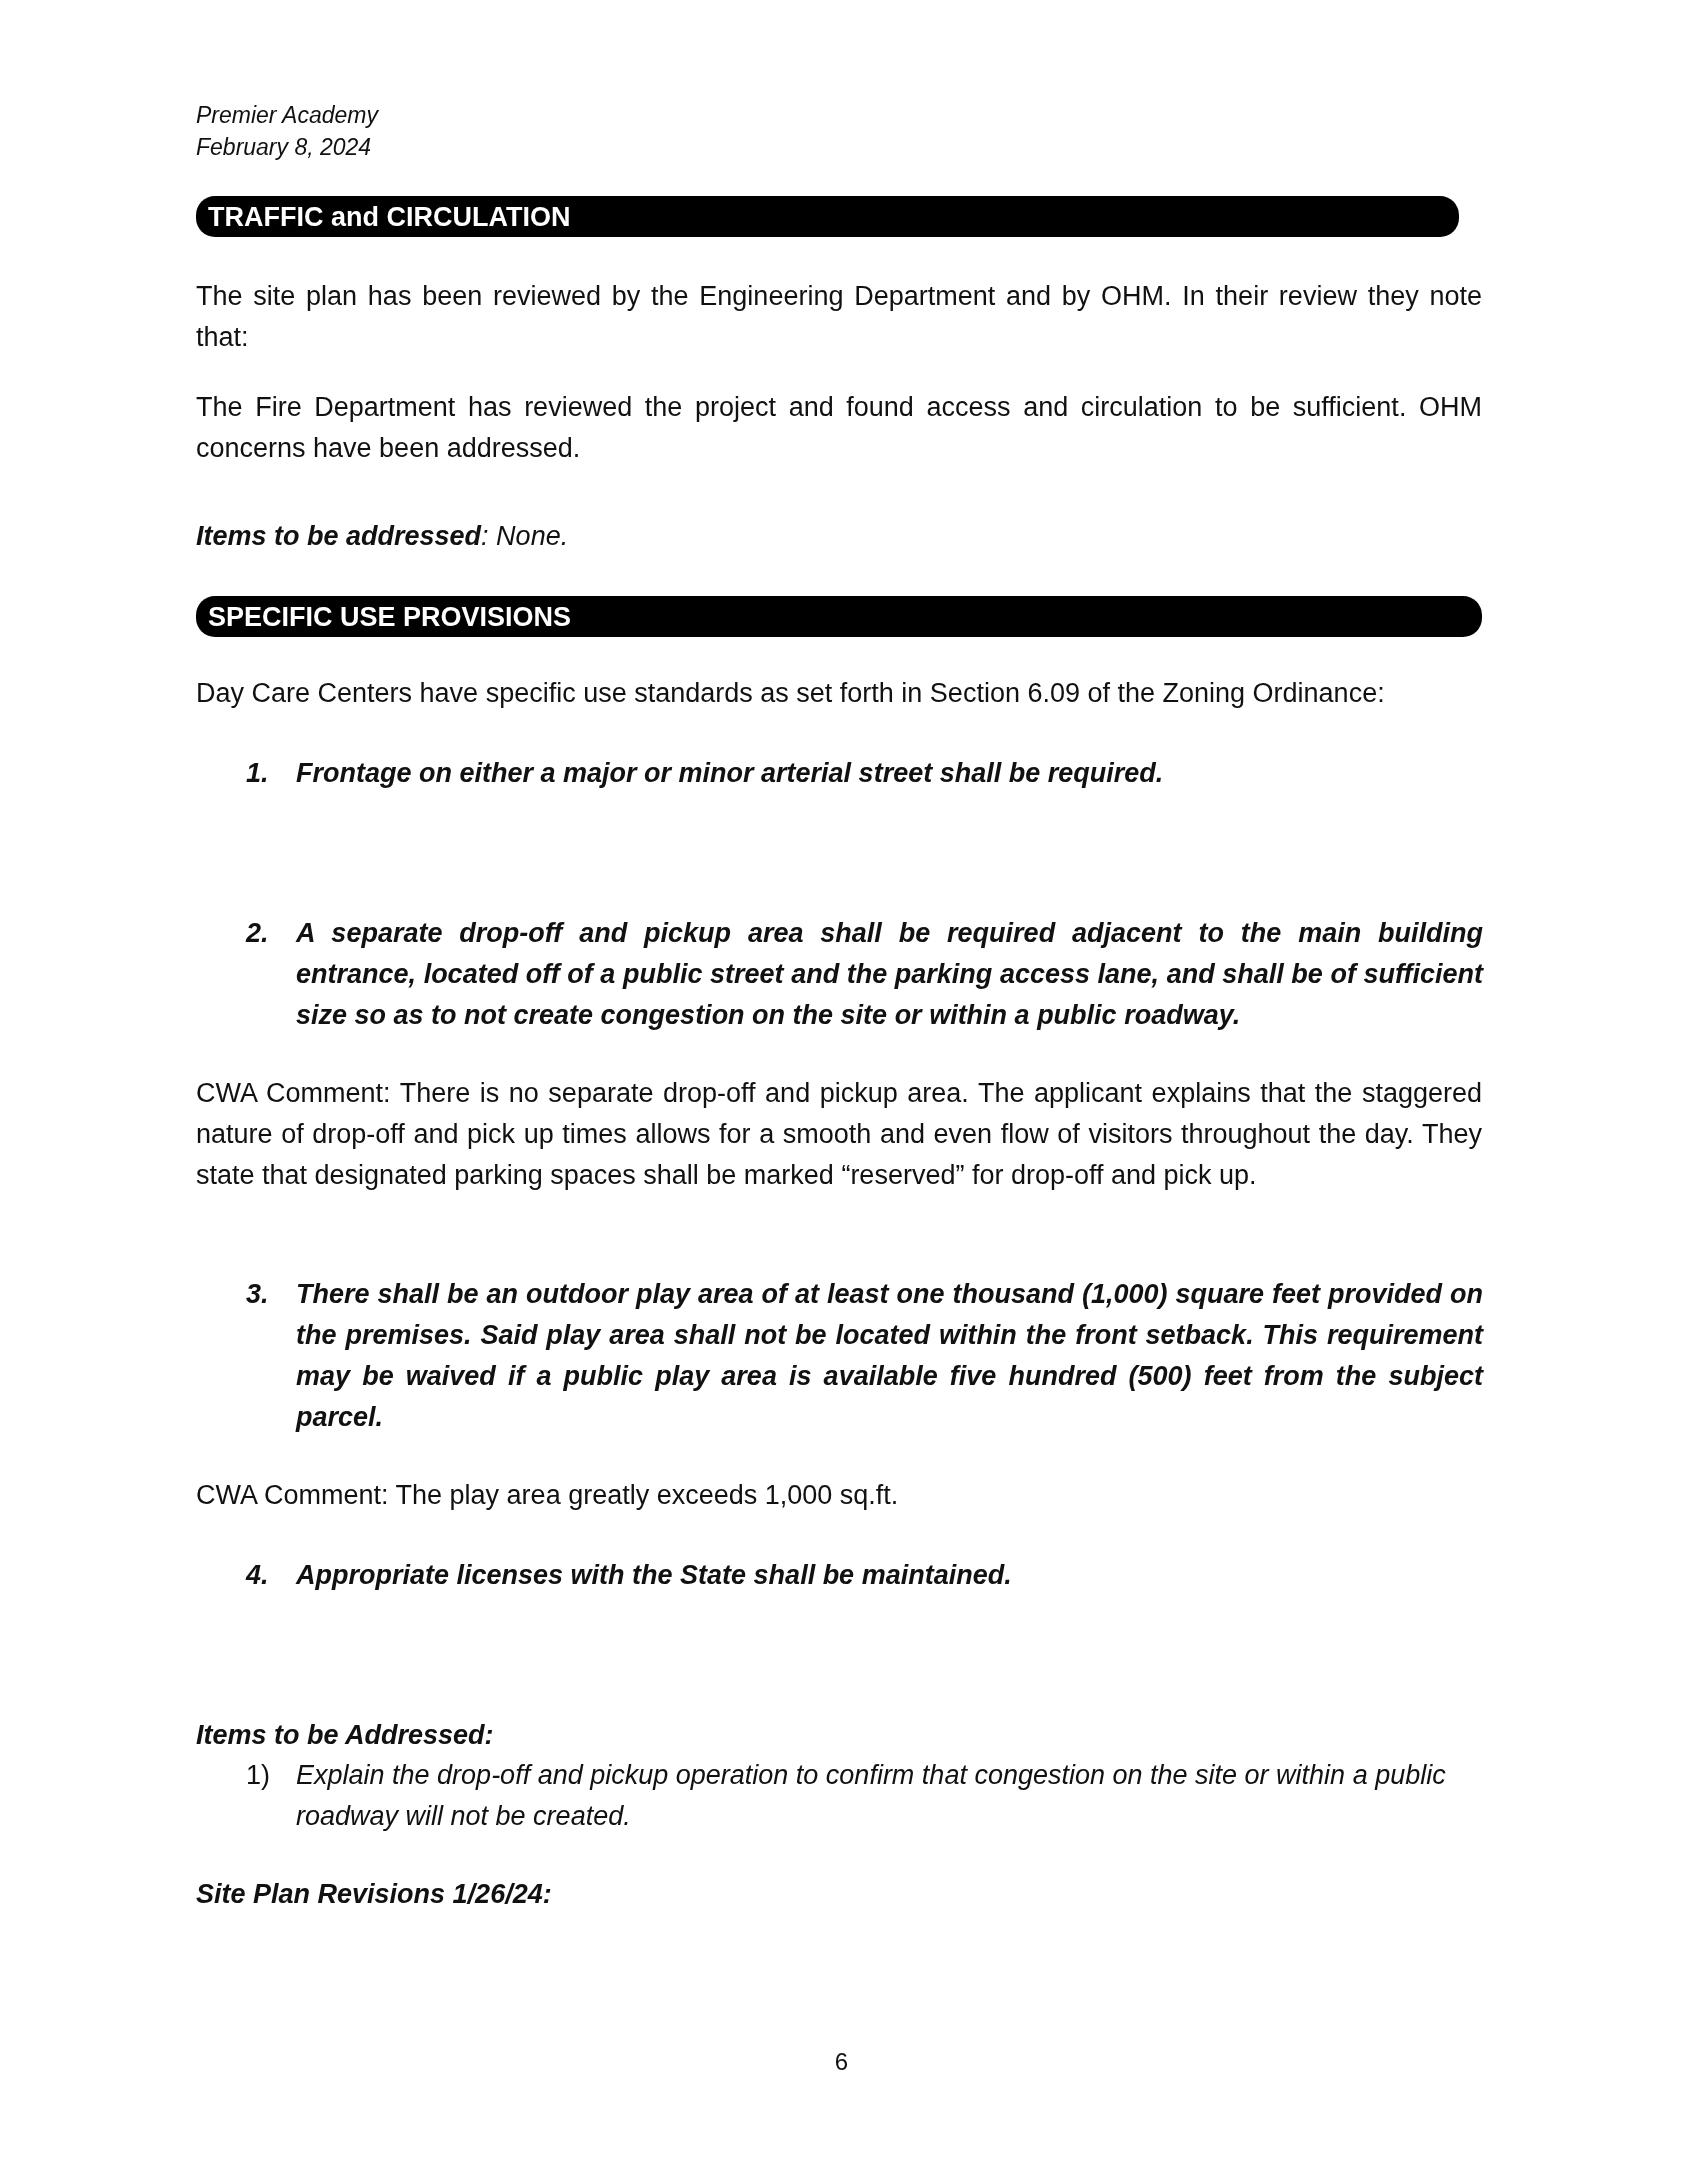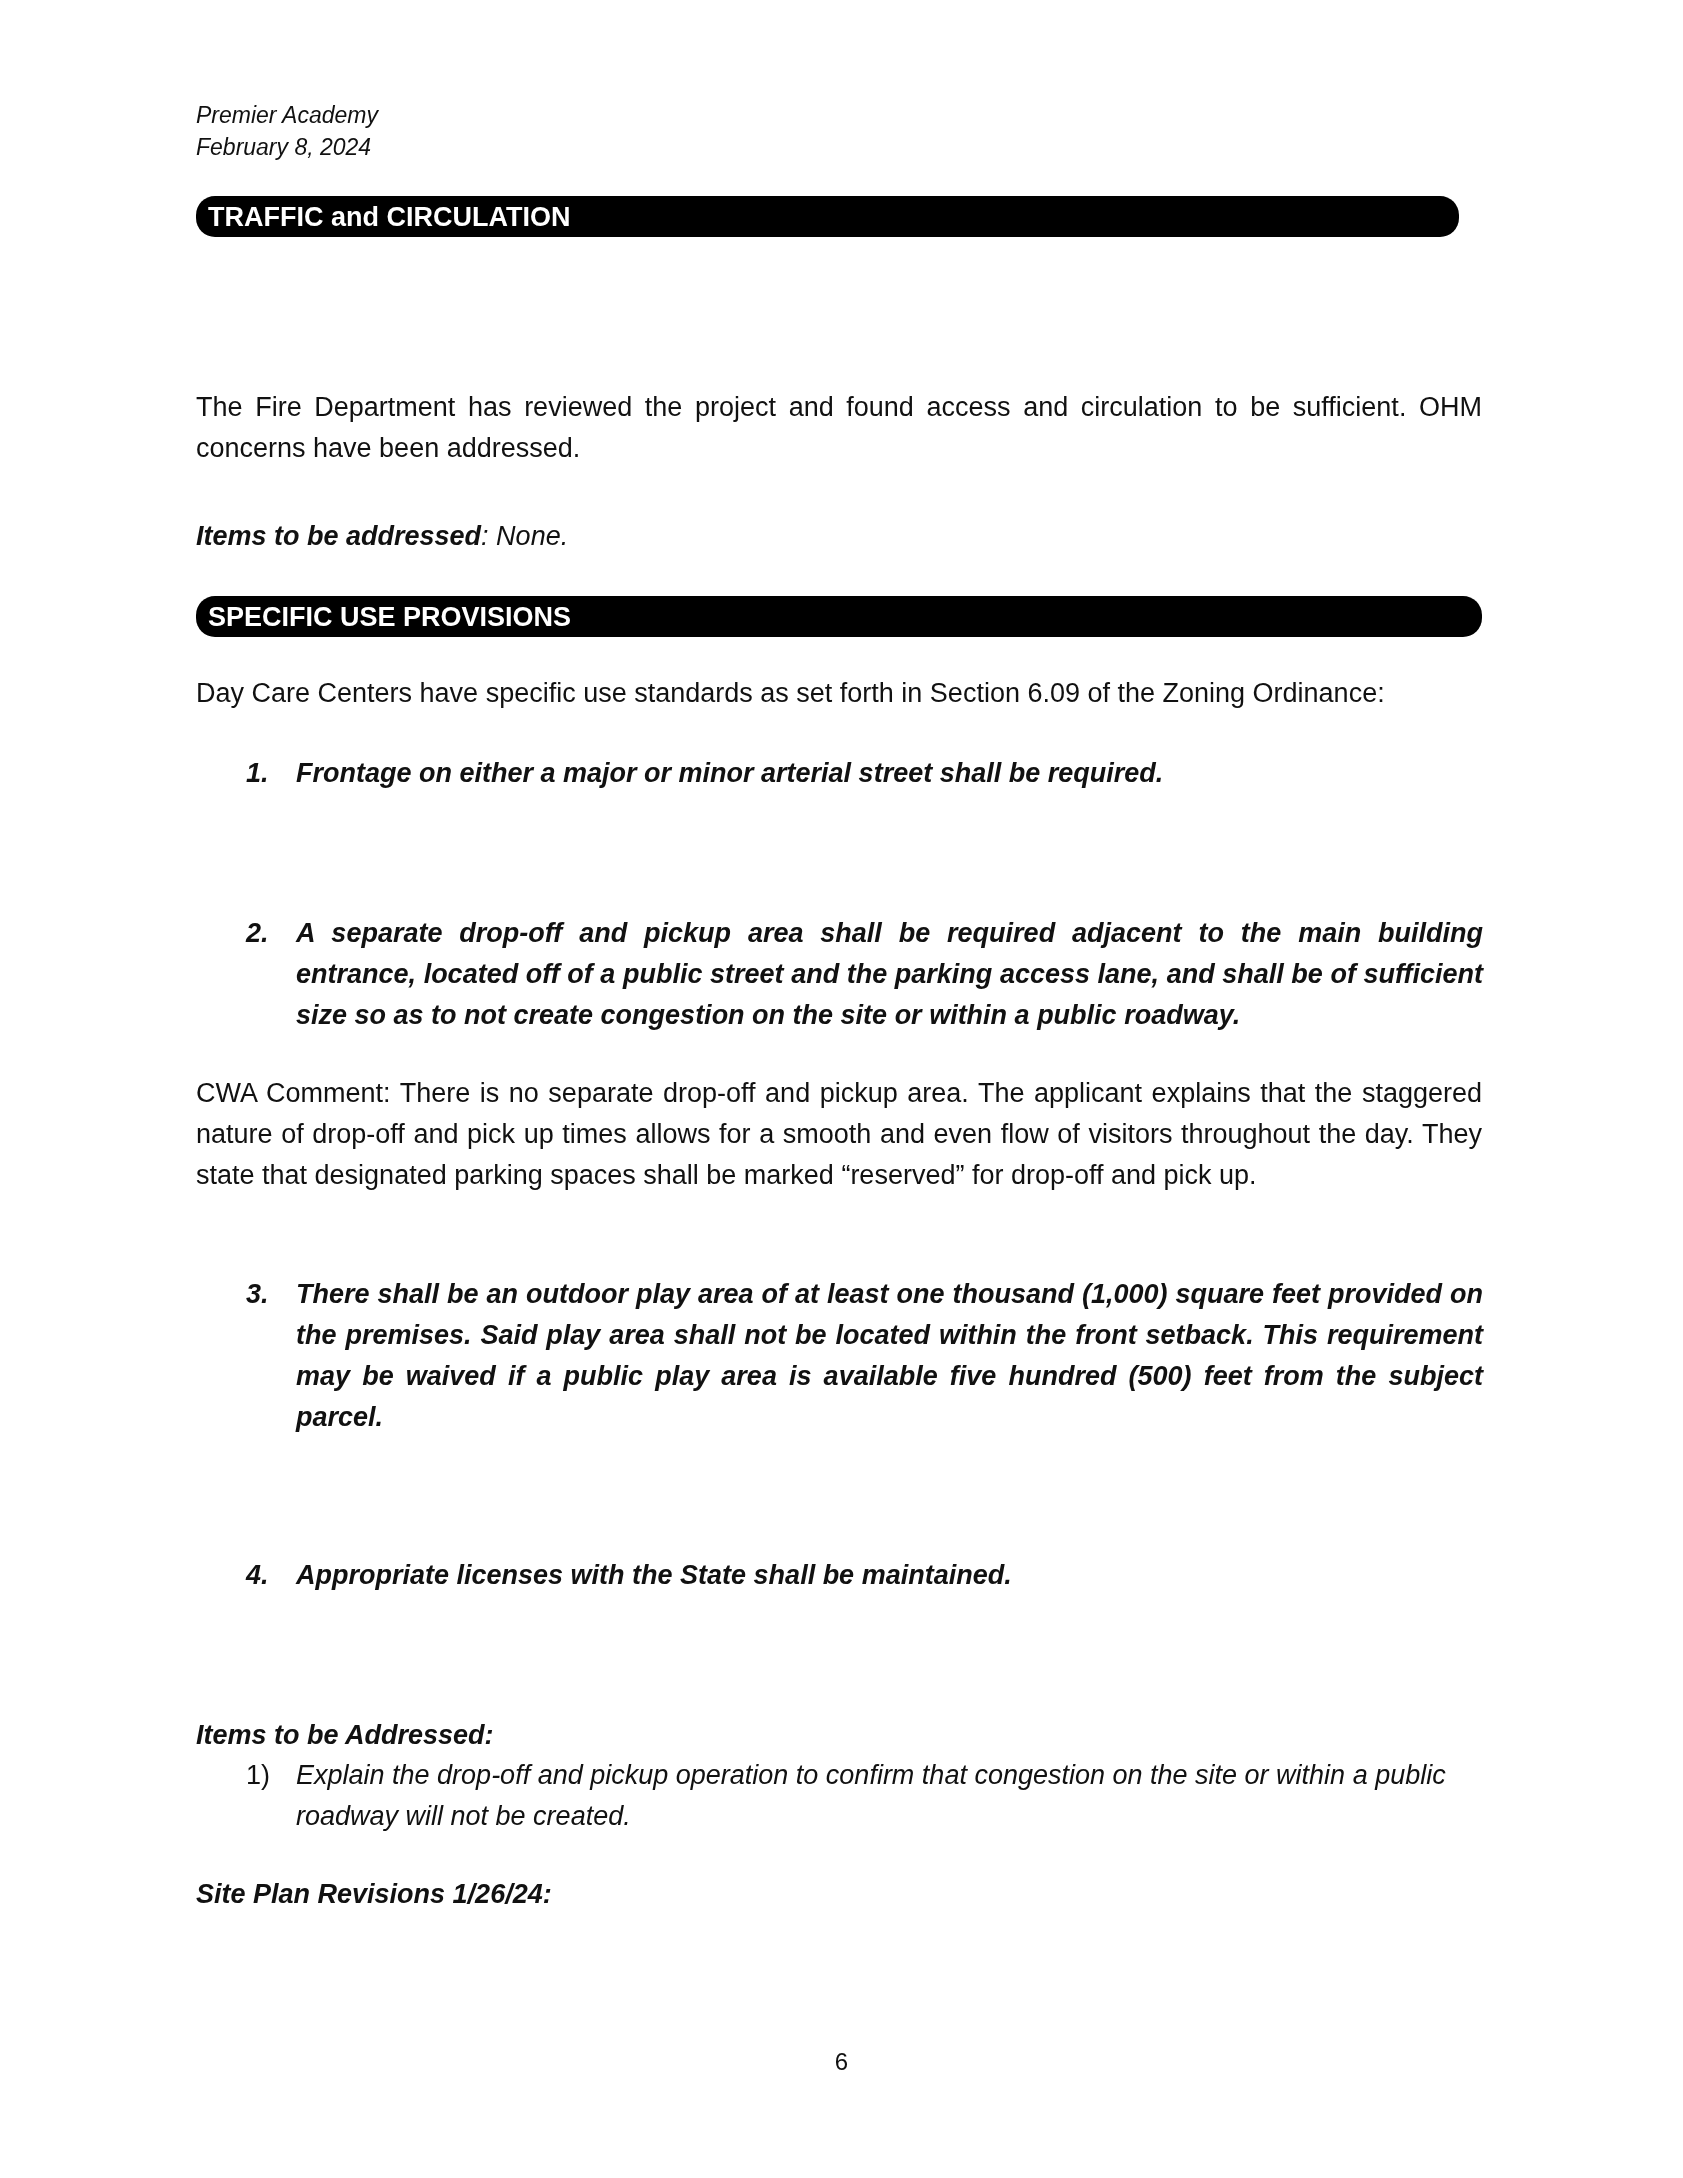--- a/index.html
+++ b/index.html
@@ -27,20 +27,21 @@
 </head>
 <body>
 
 <div class="page">
 
   <div class="hdr" style="top:99px;">Premier Academy</div>
   <div class="hdr" style="top:131px;">February 8, 2024</div>
 
   <div class="bar" style="top:196px; width:1263px;">TRAFFIC and CIRCULATION</div>
 
+  <div class="para" style="top:276px;">The site plan has been reviewed by the Engineering Department and by OHM.  In their review they note that:</div>
   <div class="para" style="top:387px;">The Fire Department has reviewed the project and found access and circulation to be sufficient. OHM concerns have been addressed.</div>
 
   <div class="para nojust" style="top:516px;">
     <span class="bi">Items to be addressed</span><span class="i">: None.</span>
   </div>
 
   <div class="bar" style="top:596px; width:1286px;">SPECIFIC USE PROVISIONS</div>
 
   <div class="para nojust" style="top:673px;">Day Care Centers have specific use standards as set forth in Section 6.09 of the Zoning Ordinance:</div>
 
@@ -52,20 +53,21 @@
   <div class="item" style="top:913px;">
     <span class="num">2.</span>
     <span class="txt">A separate drop-off and pickup area shall be required adjacent to the main building entrance, located off of a public street and the parking access lane, and shall be of sufficient size so as to not create congestion on the site or within a public roadway.</span>
   </div>
   <div class="para" style="top:1073px;">CWA Comment:  There is no separate drop-off and pickup area.  The applicant explains that the staggered nature of drop-off and pick up times allows for a smooth and even flow of visitors throughout the day. They state that designated parking spaces shall be marked “reserved” for drop-off and pick up.</div>
 
   <div class="item" style="top:1274px;">
     <span class="num">3.</span>
     <span class="txt">There shall be an outdoor play area of at least one thousand (1,000) square feet provided on the premises.  Said play area shall not be located within the front setback. This requirement may be waived if a public play area is available five hundred (500) feet from the subject parcel.</span>
   </div>
+  <div class="para nojust" style="top:1475px;">CWA Comment: The play area greatly exceeds 1,000 sq.ft.</div>
 
   <div class="item" style="top:1555px;">
     <span class="num">4.</span>
     <span class="txt">Appropriate licenses with the State shall be maintained.</span>
   </div>
 
   <div class="para nojust bi" style="top:1715px;">Items to be Addressed:</div>
 
   <div class="subitem" style="top:1755px;">
     <span class="num">1)</span>

